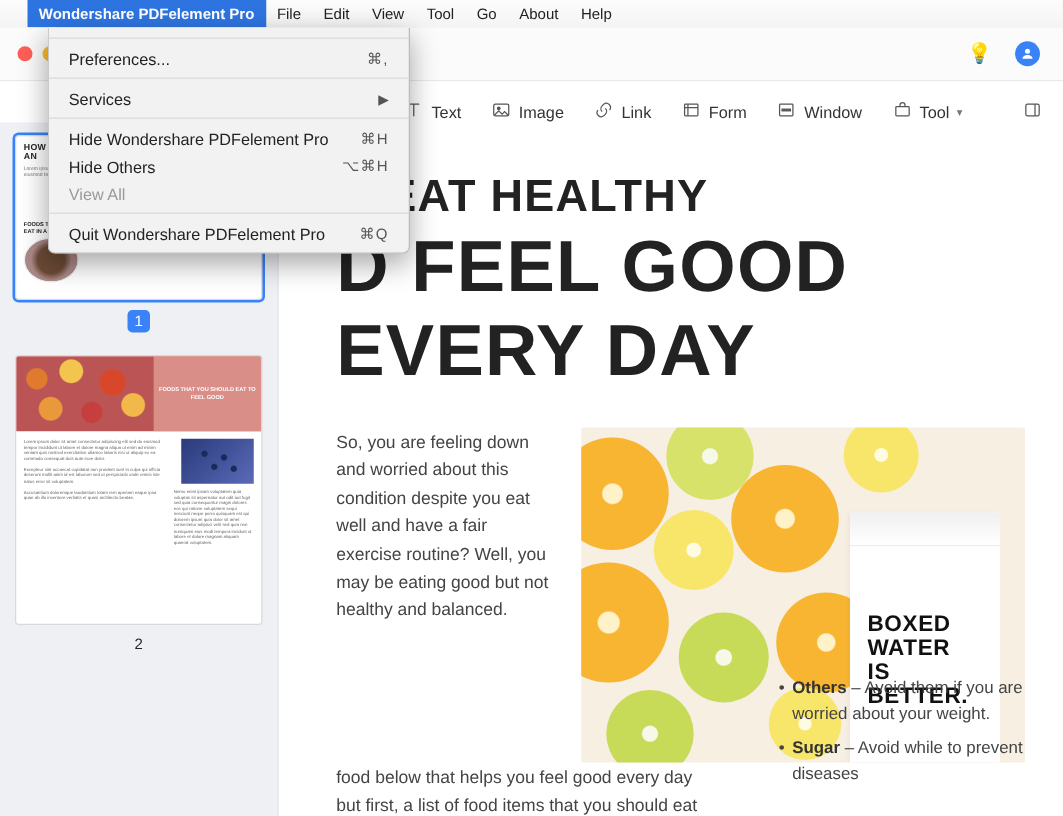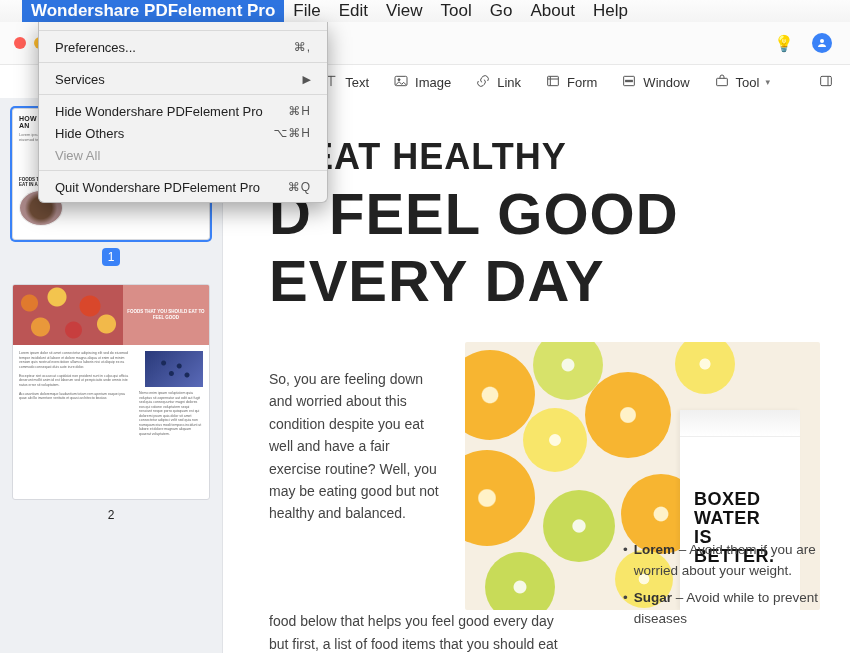--- a/index.html
+++ b/index.html
@@ -1,17 +1,17 @@
 <!DOCTYPE html>
 <html><head>
 <meta charset="utf-8">
 <style>
   html,body{margin:0;padding:0;width:850px;height:653px;overflow:hidden;font-family:-apple-system,BlinkMacSystemFont,"Helvetica Neue",Arial,sans-serif;background:#f0f0f0;color:#222;}
   
-  .menubar{position:absolute;top:0;left:0;right:0;height:22px;background:linear-gradient(#fcfcfc,#f4f4f4);display:flex;align-items:center;font-size:17px;border-bottom:1px solid #d0d0d0;}
+  .menubar{position:absolute;top:0;left:0;right:0;height:22px;background:linear-gradient(#fcfcfc,#f4f4f4);display:flex;align-items:center;font-size:12px;border-bottom:1px solid #d0d0d0;}
   .menubar .apple{width:22px;text-align:center;font-size:14px;color:#3b3b3b;}
   .menubar .mitem{padding:0 9px;height:22px;line-height:22px;cursor:default;}
   .menubar .mitem.sel{background:#2e74e0;color:#fff;font-weight:600;}
   
   .dropdown{position:absolute;top:22px;left:38px;width:288px;background:#f2f2f2;border:1px solid #bcbcbc;border-top:none;border-radius:0 0 6px 6px;box-shadow:0 8px 22px rgba(0,0,0,.35);font-size:13px;padding:4px 0;z-index:50;}
   .dropdown .drow{display:flex;height:22px;align-items:center;padding:0 16px;justify-content:space-between;cursor:default;}
   .dropdown .drow.disabled{color:#9a9a9a;}
   .dropdown .dsep{height:1px;margin:4px 0;border-top:1px solid #d9d9d9;}
   .dropdown .short{color:#555;font-size:12px;letter-spacing:1px;}
   .dropdown .chev{color:#555;font-size:11px;}
@@ -23,39 +23,39 @@
   .red{background:#ff5f57;}
   .yel{background:#febc2e;}
   .grn{background:#cbcbcb;}
   .tabs{flex:1;display:flex;align-items:center;padding-left:60px;}
   .tab{display:flex;align-items:center;gap:18px;color:#6a6a6a;font-size:13px;}
   .tabs .plus{margin-left:60px;color:#888;font-size:18px;}
   .rightico{display:flex;gap:18px;align-items:center;padding-right:18px;}
   .bulb{color:#f1b24a;font-size:16px;}
   .avatar{width:20px;height:20px;border-radius:50%;background:#3a82f7;color:#fff;display:flex;align-items:center;justify-content:center;font-size:11px;}
   
-  .toolbar{height:34px;display:flex;align-items:center;gap:24px;padding:0 16px;border-bottom:1px solid #ebebeb;font-size:13px;color:#333;background:#fff;}
+  .toolbar{height:34px;display:flex;align-items:flex-end;gap:24px;padding:0 16px;border-bottom:1px solid #ebebeb;font-size:13px;color:#333;background:#fff;}
   .toolbar .titem{display:flex;align-items:center;gap:6px;cursor:default;}
   .toolbar .titem svg{width:16px;height:16px;stroke:#555;fill:none;stroke-width:1.5;}
   .toolbar .spacer{flex:1;}
   
   .split{position:absolute;top:76px;left:0;right:0;bottom:0;display:flex;}
   .thumbs{width:198px;background:#eef0f3;border-right:1px solid #e0e2e6;padding:10px 12px;overflow:hidden;}
   .thumb{background:#fff;border:1px solid #d7d9de;border-radius:3px;margin-bottom:8px;position:relative;overflow:hidden;}
   .thumb.sel{box-shadow:0 0 0 2px #3a82f7;}
   .t1{height:130px;}
   .t2{height:214px;margin-top:18px;}
   .pagebadge{display:block;margin:6px auto 0;text-align:center;font-size:12px;}
   .pagebadge.cur{background:#3a82f7;color:#fff;width:18px;height:18px;line-height:18px;border-radius:4px;}
   .content{flex:1;overflow:hidden;background:#fff;position:relative;}
   .page{padding:38px 30px 0 46px;}
   h1.eat{margin:0 0 2px 0;font-family:"Arial Narrow","Helvetica Neue Condensed",Arial,sans-serif;font-stretch:condensed;font-size:36px;letter-spacing:1px;font-weight:800;}
   h1.feel{margin:0 0 28px 0;font-family:"Arial Narrow","Helvetica Neue Condensed",Arial,sans-serif;font-stretch:condensed;font-size:58px;letter-spacing:1px;font-weight:900;}
   .bodyrow{display:flex;gap:26px;}
-  .bodytext{width:170px;font-size:14px;line-height:1.6;color:#444;margin-top:26px;}
+  .bodytext{width:170px;font-size:14px;line-height:1.6;color:#444;}
   .boxedimg{flex:1;height:268px;background:#f6efe2;position:relative;overflow:hidden;border-radius:2px;}
   .citrus{position:absolute;border-radius:50%;}
   .carton{position:absolute;right:20px;bottom:0;width:120px;height:200px;background:#fff;box-shadow:-2px 0 4px rgba(0,0,0,.05);}
   .carton .ctext{position:absolute;left:14px;bottom:44px;font-family:Arial,sans-serif;font-weight:900;font-size:18px;line-height:1.05;letter-spacing:.5px;color:#111;}
   .bodytext2{font-size:14px;line-height:1.65;color:#444;margin-top:0;width:300px;}
   .bullets{position:absolute;left:400px;top:442px;width:240px;font-size:13.5px;line-height:1.55;color:#444;}
   .bullets .b{display:flex;gap:6px;margin-bottom:6px;}
   .bullets strong{color:#333;}
   
   .mini{font-size:4px;color:#777;padding:6px;}
@@ -248,21 +248,21 @@
 IS
 BETTER.</div>
             </div>
           </div>
         </div>
         <div class="bodytext2">food below that helps you feel good every day but first, a list of food items that you should eat in a limit.</div>
 
         <div class="bullets">
           <div class="b">
             <span>•</span>
-            <span><strong>Lorem</strong><span> – Avoid them if you are worried about your weight.</span></span>
+            <span><strong>Others</strong><span> – Avoid them if you are worried about your weight.</span></span>
           </div>
           <div class="b">
             <span>•</span>
             <span><strong>Sugar</strong><span> – Avoid while to prevent diseases</span></span>
           </div>
         </div>
       </div>
     </div>
   </div>
 </div>

